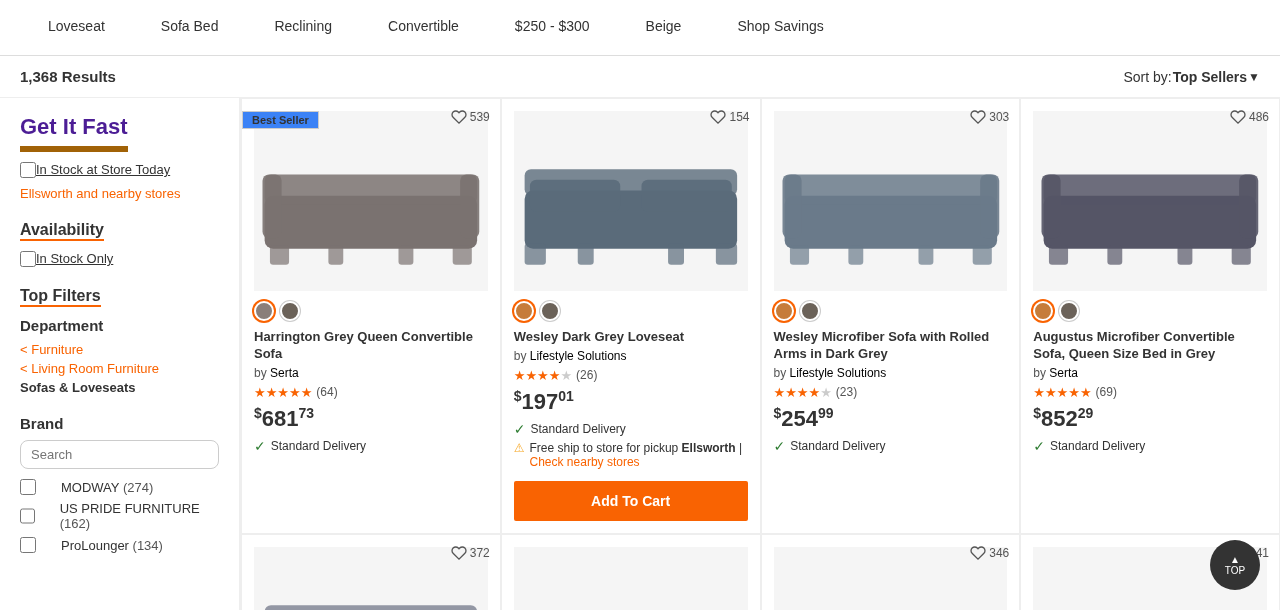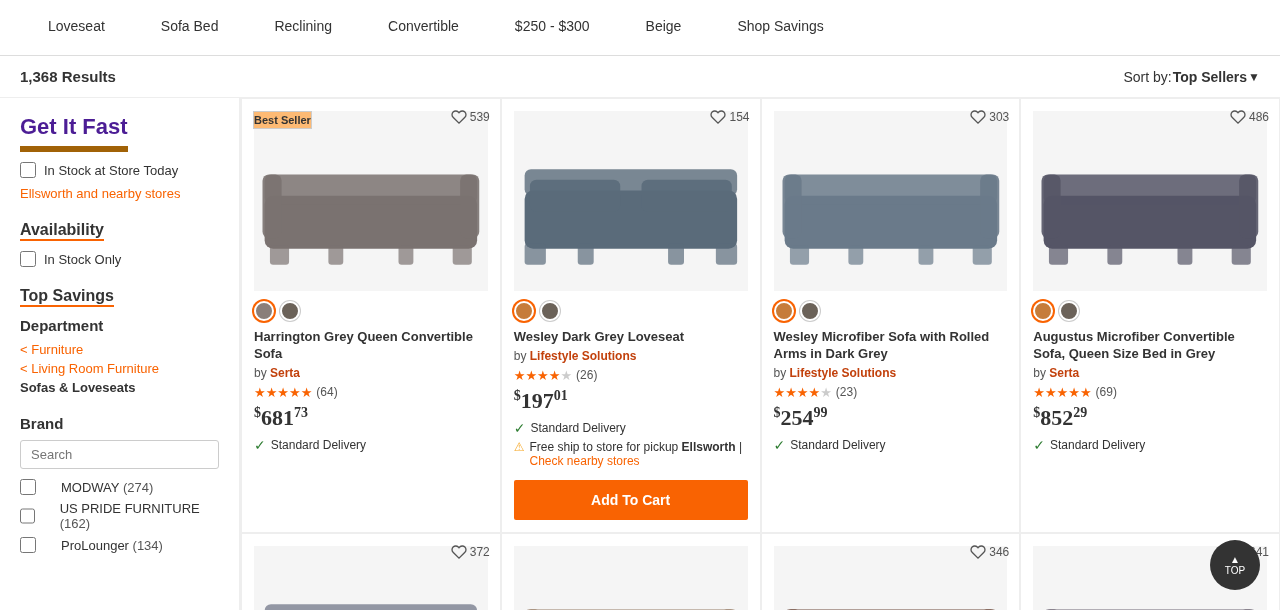--- a/index.html
+++ b/index.html
@@ -65,43 +65,44 @@
     .filter-title {
       font-size: 16px;
       font-weight: bold;
       color: #333;
       margin-bottom: 10px;
       border-bottom: 2px solid #f96302;
       display: inline-block;
     }
     .checkbox-row {
       display: flex;
-      align-items: flex-end;
-      gap: 8px;
+      align-items: flex-start;
+      gap: 0;
       margin-bottom: 8px;
       font-size: 13px;
+      text-decoration: underline;
     }
     .checkbox-row input[type="checkbox"] { width: 16px; height: 16px; cursor: pointer; }
     .filter-link {
       color: #f96302;
       text-decoration: none;
       font-size: 13px;
       display: block;
       margin-bottom: 4px;
       cursor: pointer;
     }
     .dept-title { font-size: 15px; font-weight: bold; margin-bottom: 8px; }
     .dept-link { font-size: 13px; color: #f96302; text-decoration: none; display: block; margin-bottom: 4px; cursor: pointer; }
     .dept-sub { font-size: 13px; color: #333; font-weight: bold; margin-top: 4px; }
     .brand-title { font-size: 15px; font-weight: bold; margin-bottom: 8px; }
     .brand-search {
       width: 100%;
       padding: 6px 10px;
       border: 1px solid #ccc;
-      border-radius: 3px;
+      border-radius: 8px;
       font-size: 13px;
       margin-bottom: 10px;
     }
     .brand-item {
       display: flex;
       align-items: center;
       gap: 25px;
       margin-bottom: 6px;
       font-size: 13px;
     }
@@ -121,25 +122,25 @@
     .product-card {
       border: 1px solid #eee;
       padding: 12px;
       position: relative;
       background: #fff;
       cursor: pointer;
     }
     .best-seller-badge {
       position: absolute;
       top: 12px;
-      left: 11px;
-      background: #fdba74;
+      left: 0;
+      background: #3b82f6;
       border: 1px solid #ccc;
       font-size: 11px;
-      padding: 2px 0;
+      padding: 2px 9px;
       color: #333;
       font-weight: bold;
       z-index: 2;
     }
     .wishlist-btn {
       position: absolute;
       top: 10px;
       right: 10px;
       background: none;
       border: none;
@@ -180,35 +181,34 @@
       font-weight: bold;
       color: #333;
       margin-bottom: 3px;
       line-height: 1.3;
     }
     .product-brand {
       font-size: 12px;
       color: #555;
       margin-bottom: 5px;
     }
-    .product-brand span { color: #c2410c; font-weight: bold; text-align: right; }
+    .product-brand span { color: #000000; font-weight: normal; text-align: right; }
     .stars-row {
       display: flex;
       align-items: center;
       gap: 4px;
       margin-bottom: 5px;
     }
     .stars { color: #f96302; font-size: 13px; }
     .review-count { font-size: 12px; color: #555; }
     .price {
       font-size: 22px;
       font-weight: bold;
       color: #333;
       margin-bottom: 6px;
-      font-family: Liberation Serif, serif;
     }
     .price sup { font-size: 14px; vertical-align: super; }
     .price .cents { font-size: 14px; vertical-align: super; }
     .delivery-row {
       display: flex;
       align-items: center;
       gap: 5px;
       font-size: 12px;
       color: #333;
       margin-bottom: 4px;
@@ -294,21 +294,21 @@
 
     <div class="sidebar-section">
       <div class="filter-title">Availability</div>
       <div class="checkbox-row">
         <input type="checkbox" style="">
         <label>In Stock Only</label>
       </div>
     </div>
 
     <div class="sidebar-section">
-      <div class="filter-title">Top Savings</div>
+      <div class="filter-title">Top Filters</div>
       <div class="dept-title">Department</div>
       <a class="dept-link">&lt; Furniture</a>
       <a class="dept-link">&lt; Living Room Furniture</a>
       <div class="dept-sub">Sofas &amp; Loveseats</div>
     </div>
 
     <div class="sidebar-section">
       <div class="brand-title">Brand</div>
       <input class="brand-search" type="text" placeholder="Search" style="">
     <div class="brand-item">

